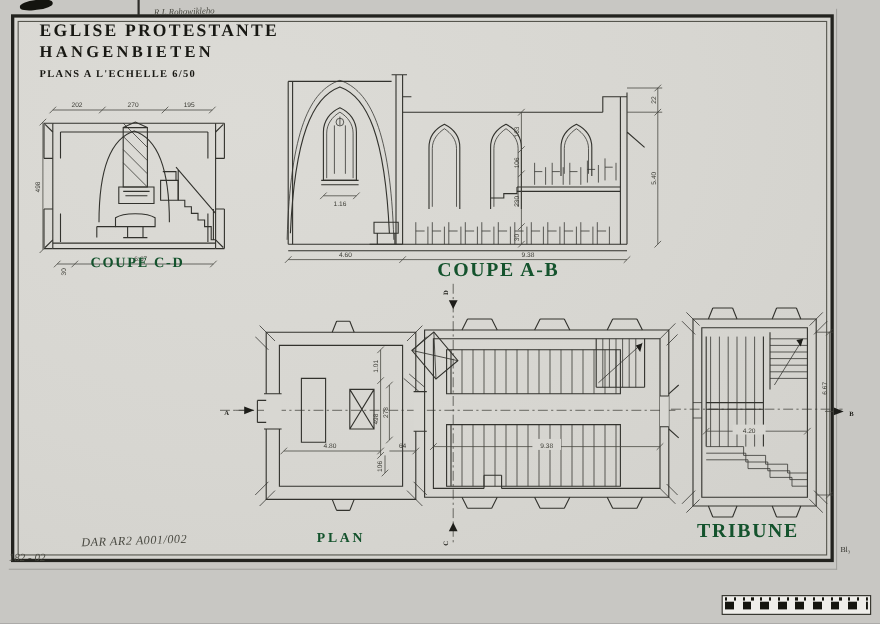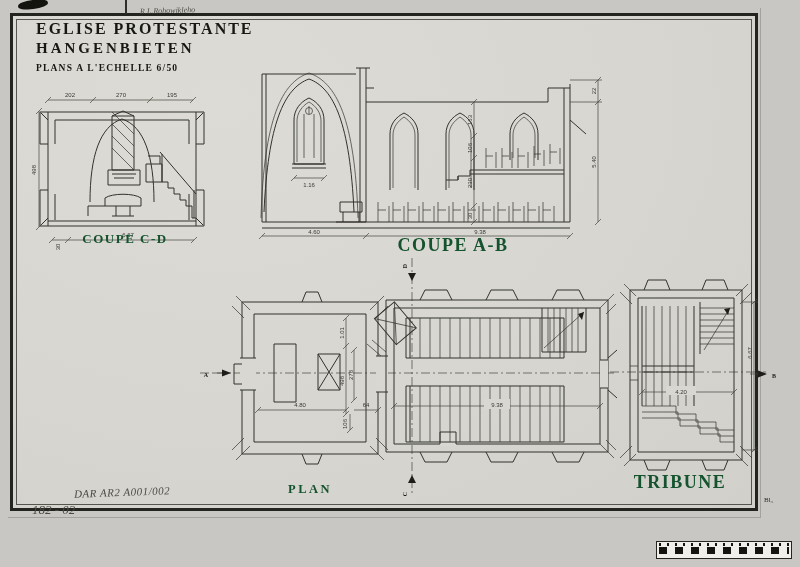--- a/index.html
+++ b/index.html
@@ -54,21 +54,21 @@
   <div id="fold-mark"></div>
 
   <div id="title-block">
     <div class="t1">EGLISE PROTESTANTE</div>
     <div class="t2">HANGENBIETEN</div>
     <div class="t3">PLANS A L'ECHELLE 6/50</div>
   </div>
 
   <div class="hw" style="left:140px;top:6px;font-size:8px;transform:rotate(-2deg);">R.L.Rohowikleho</div>
   <div class="hw" style="left:74px;top:486px;font-size:11px;letter-spacing:0.5px;transform:rotate(-2deg);">DAR AR2 A001/002</div>
-  <div class="hw" style="left:32px;top:502px;font-size:13px;">182 - 02</div>
+  <div class="hw" style="left:8px;top:502px;font-size:10px;">182 - 02</div>
   <div style="position:absolute;left:740px;top:496px;font-size:7px;color:#2e2e28;padding-left:24px;">Bl₃</div>
 
   <svg style="left:28px;top:90px;" width="216" height="162" viewBox="0 0 216 162">
     <g>
 
       <path d="M12 22 H20 M12 22 V54 M12 54 H20 M13 23 L20 30
                M168 22 H176 M176 22 V54 M168 54 H176 M175 23 L168 30
                M12 100 H20 M12 100 V136 M12 136 H20 M13 135 L20 128
                M168 100 H176 M176 100 V136 M168 136 H176 M175 135 L168 128"></path>
       <path d="M20 22 V136 M168 22 V136 M20 22 H168 M27 30 H161 M27 30 V54 M27 104 V130 M161 30 V54 M161 104 V130"></path>

